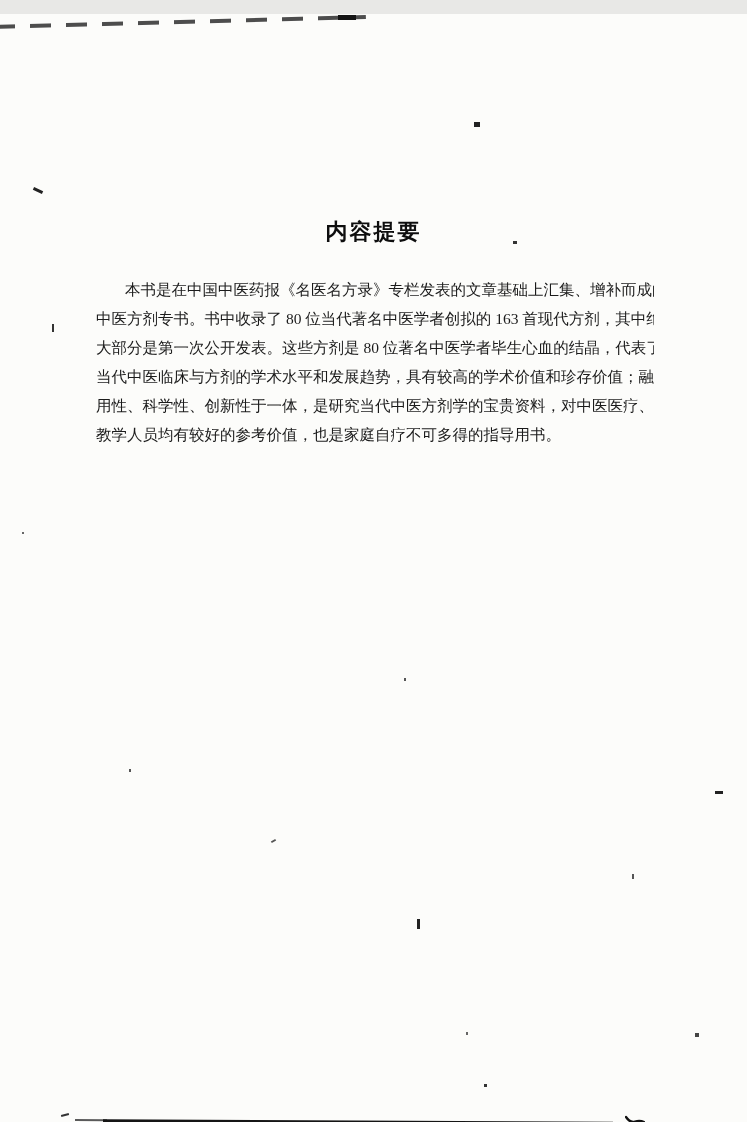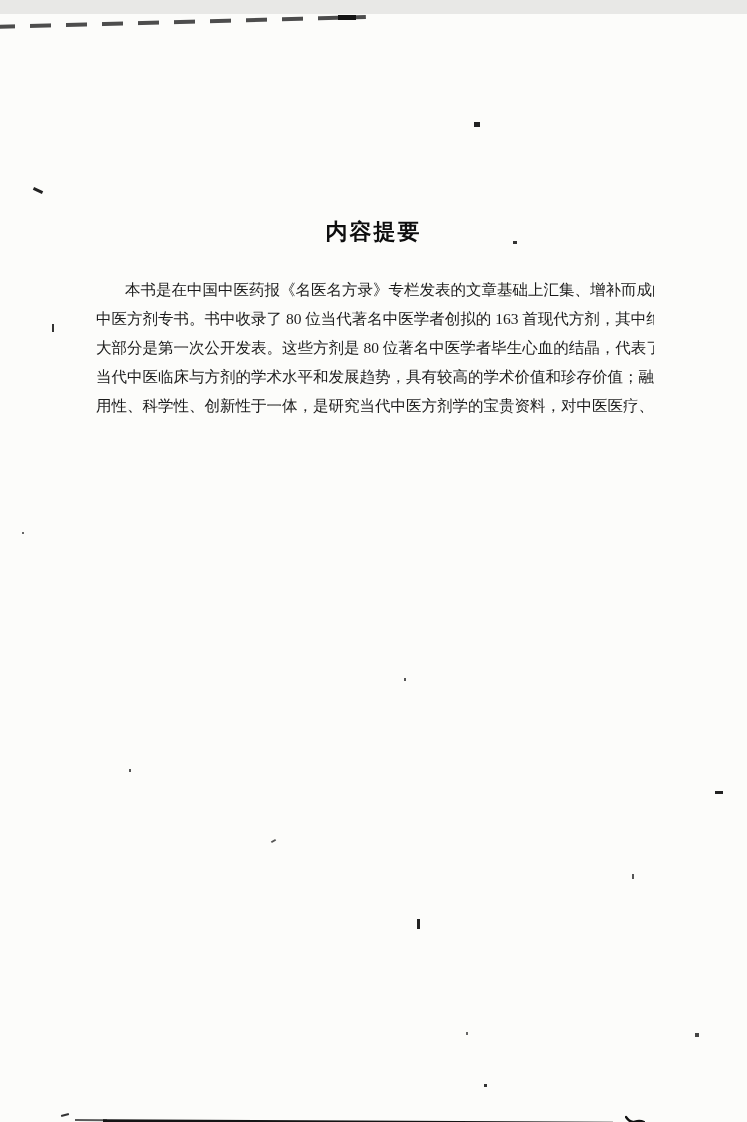--- a/index.html
+++ b/index.html
@@ -94,20 +94,21 @@
   <div class="top-edge-end"></div>
 
   <h1 class="page-title">内容提要</h1>
 
   <div class="abstract">
     <div class="line first">本书是在中国中医药报《名医名方录》专栏发表的文章基础上汇集、增补而成的</div>
     <div class="line">中医方剂专书。书中收录了 80 位当代著名中医学者创拟的 163 首现代方剂，其中绝</div>
     <div class="line">大部分是第一次公开发表。这些方剂是 80 位著名中医学者毕生心血的结晶，代表了</div>
     <div class="line">当代中医临床与方剂的学术水平和发展趋势，具有较高的学术价值和珍存价值；融实</div>
     <div class="line">用性、科学性、创新性于一体，是研究当代中医方剂学的宝贵资料，对中医医疗、科研、</div>
+    <div class="line last">教学人员均有较好的参考价值，也是家庭自疗不可多得的指导用书。</div>
   </div>
 
   <div class="bottom-edge">
     <div class="thin"></div>
     <div class="main"></div>
   </div>
 
   <svg class="tick-mark" style="left:625px; top:1100px;" width="20" height="12" viewBox="0 0 20 12">
     <path d="M1,3 Q5,9 10,7.5 T19,8" stroke="#111" stroke-width="2.3" fill="none" stroke-linecap="round"></path>
   </svg>

